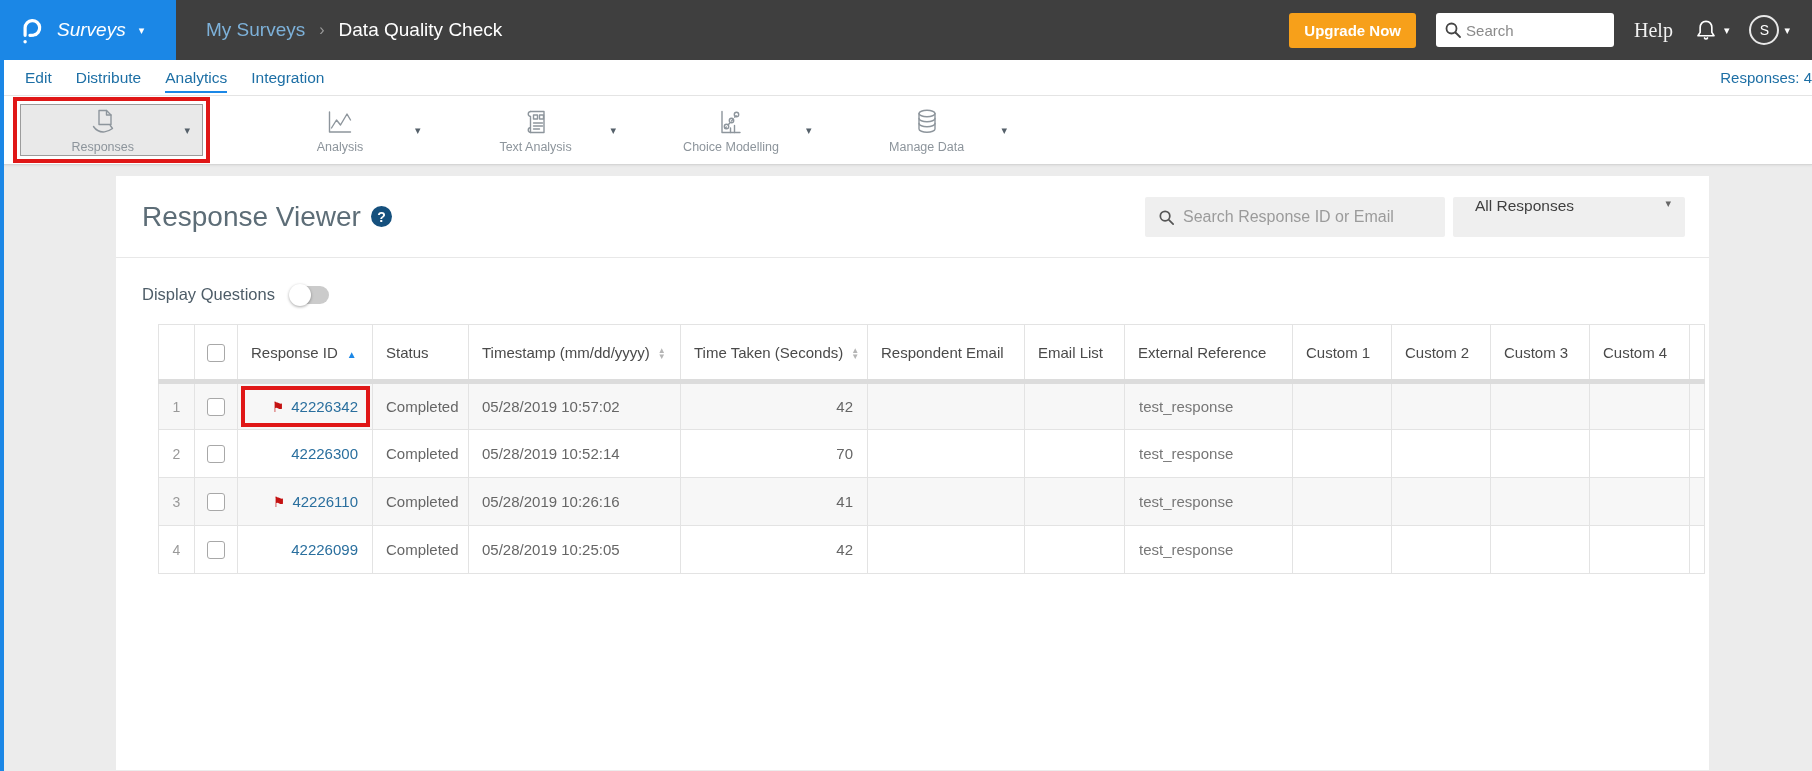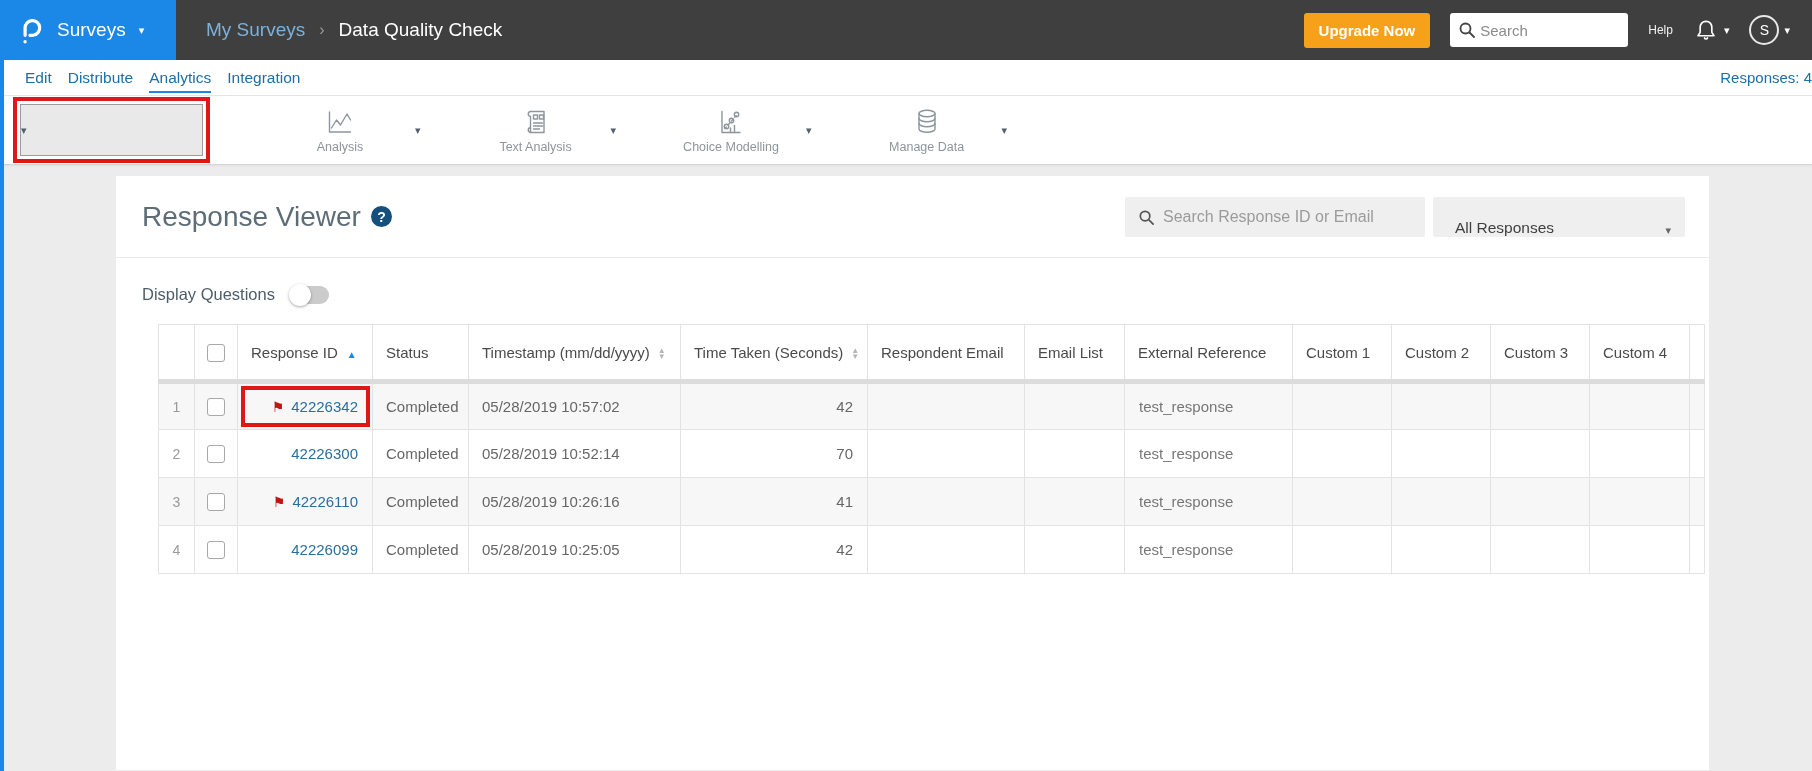--- a/index.html
+++ b/index.html
@@ -6,41 +6,41 @@
   html,body { margin:0; padding:0; }
   body {
     width:1812px; height:771px; overflow:hidden;
     font-family:"Liberation Sans", sans-serif;
     background:#ececec; position:relative;
   }
 
   
   .topbar { height:60px; background:#3f3f3f; display:flex; align-items:center; color:#fff; }
   .brand { width:176px; height:60px; background:#1b87e6; display:flex; align-items:center; padding-left:18px; gap:13px; flex:0 0 auto; cursor:pointer; }
-  .brand-label { font-size:19px; color:#fff; }
+  .brand-label { font-size:19px; color:#fff;font-style:italic; }
   .caret { font-size:11px; color:#fff; line-height:1; }
   .crumbs { display:flex; align-items:center; gap:14px; margin-left:30px; font-size:19px; }
   .crumb-parent { color:#7db1d9; cursor:pointer; }
   .crumb-sep { color:#9a9a9a; font-size:16px; }
   .crumb-current { color:#ffffff; }
   .topbar-right { margin-left:auto; display:flex; align-items:center; gap:20px; padding-right:22px; }
   .upgrade-btn { background:#f7a01a; color:#fff; font-weight:bold; font-size:15px; border:none; border-radius:3px; padding:9px 15px; cursor:pointer;text-align:center; }
   .top-search { position:relative; }
   .top-search input { width:178px; height:34px; border:none; border-radius:3px; padding:0 8px 0 30px; font-size:15px; font-family:"Liberation Sans",sans-serif; color:#333; outline:none; }
   .top-search svg { position:absolute; left:7px; top:7px; }
-  .help-label { font-size:12px; color:#f2f2f2; cursor:pointer; }
+  .help-label { font-size:20px; color:#f2f2f2; cursor:pointer;font-family:Liberation Serif, serif; }
   .bell-wrap { display:flex; align-items:center; gap:5px; cursor:pointer; }
   .avatar-wrap { display:flex; align-items:center; gap:5px; cursor:pointer; }
   .avatar { width:30px; height:30px; border:2px solid #e8e8e8; border-radius:50%; display:flex; align-items:center; justify-content:center; font-size:14px; color:#fff; }
 
   
   .left-accent { position:absolute; left:0; top:60px; width:4px; bottom:0; background:#1b87e6; z-index:40; }
 
   
-  .subnav { height:36px; background:#fff; display:flex; align-items:center; padding-left:25px; gap:16px; font-size:15.5px; border-bottom:1px solid #e5e5e5; }
+  .subnav { height:36px; background:#fff; display:flex; align-items:center; padding-left:25px; gap:24px; font-size:15.5px; border-bottom:1px solid #e5e5e5; }
   .subnav-item { color:#1d6fa5; cursor:pointer; padding:7px 0 6px; }
   .subnav-item.active { border-bottom:2px solid #1b87e6; padding-bottom:4px; }
   .subnav-right { margin-left:auto; color:#1d6fa5; font-size:15px; }
 
   
   .toolbar { height:69px; background:#fff; display:flex; align-items:center; padding-left:20px; border-bottom:1px solid #d6d6d6; box-shadow:0 1px 2px rgba(0,0,0,.06); position:relative; }
   .tb-btn { position:relative; width:183px; height:52px; background:#e9e9e9; border:1px solid #9c9c9c; display:flex; align-items:center; cursor:pointer; }
   .tb-btn .tb-stack { flex:1; display:flex; flex-direction:column; align-items:center; gap:3px; }
   .tb-btn .caret-d { margin-right:12px; }
   .annot-outline { position:absolute; top:-8px; left:-8px; right:-8px; bottom:-8px; border:4px solid #e01717; pointer-events:none; }
@@ -56,21 +56,21 @@
   .card { width:1593px; height:594px; background:#fff; }
   .card-head { display:flex; align-items:center; height:82px; padding:0 24px 0 26px; border-bottom:1px solid #e8e8e8; }
   .page-title { font-size:28px; color:#5d6d77; }
   .help-circle { width:21px; height:21px; border-radius:50%; background:#15507d; color:#fff; font-size:14px; font-weight:bold; display:inline-flex; align-items:center; justify-content:center; margin-left:10px; cursor:pointer; }
   .head-right { margin-left:auto; display:flex; align-items:center; gap:8px; }
   .gsearch { position:relative; }
   .gsearch input { width:300px; height:40px; background:#efefef; border:none; border-radius:2px; padding:0 10px 0 38px; font-size:16px; color:#444; font-family:"Liberation Sans",sans-serif; outline:none; }
   .gsearch input::placeholder { color:#9b9b9b; }
   .top-search input::placeholder { color:#8a8a8a; }
   .gsearch svg { position:absolute; left:12px; top:11px; }
-  .gselect { width:252px; height:40px; background:#efefef; border-radius:2px; display:flex; align-items:flex-end; padding:0 14px 0 22px; font-size:15.5px; color:#3f3f3f; cursor:pointer; }
+  .gselect { width:232px; height:40px; background:#efefef; border-radius:2px; display:flex; align-items:flex-start; padding:0 14px 0 22px; font-size:15.5px; color:#3f3f3f; cursor:pointer; }
   .gselect .caret-g { margin-left:auto; color:#666; font-size:11px; }
 
   .dq-row { display:flex; align-items:flex-end; gap:16px; padding:27px 26px 20px; font-size:16.5px; color:#4e5d68; }
   .toggle { position:relative; width:38px; height:18px; background:#cbcbcb; border-radius:10px; cursor:pointer; }
   .toggle .knob { position:absolute; left:-2px; top:-2px; width:22px; height:22px; background:#fff; border-radius:50%; box-shadow:0 1px 3px rgba(0,0,0,.35); }
 
   
   table { border-collapse:collapse; margin-left:42px; table-layout:fixed; }
   th, td { border:1px solid #e3e3e3; overflow:hidden; white-space:nowrap; }
   thead tr { height:57px; }
@@ -141,20 +141,28 @@
   <span class="subnav-item">Edit</span>
   <span class="subnav-item">Distribute</span>
   <span class="subnav-item active">Analytics</span>
   <span class="subnav-item">Integration</span>
   <span class="subnav-right">Responses: 4</span>
 </div>
 
 <div class="toolbar">
   <div class="tb-btn">
     <div class="annot-outline"></div>
+    <div class="tb-stack">
+      <svg class="icn" width="30" height="30" viewBox="0 0 30 30">
+        <path d="M11 3.5 h7.5 l4.5 4.5 v9.5 h-12 z"></path>
+          <path d="M18.5 3.5 v4.5 h4.5"></path>
+        <path d="M5.5 19.5 q4 6 11 5.4 q4 -.5 8 -3.4 l-2.2 -3"></path>
+      </svg>
+      <span class="tb-label">Responses</span>
+    </div>
     <span class="caret-d">▾</span>
   </div>
   <div class="tb-gap"></div>
   <div class="tb-item">
     <div class="tb-stack">
       <svg class="icn" width="30" height="30" viewBox="0 0 30 30">
         <path d="M4.5 5 v20 h21"></path>
           <path d="M6.5 21 l5 -8 4 5 6.5 -11 3.5 6"></path>
       </svg>
       <span class="tb-label">Analysis</span>

